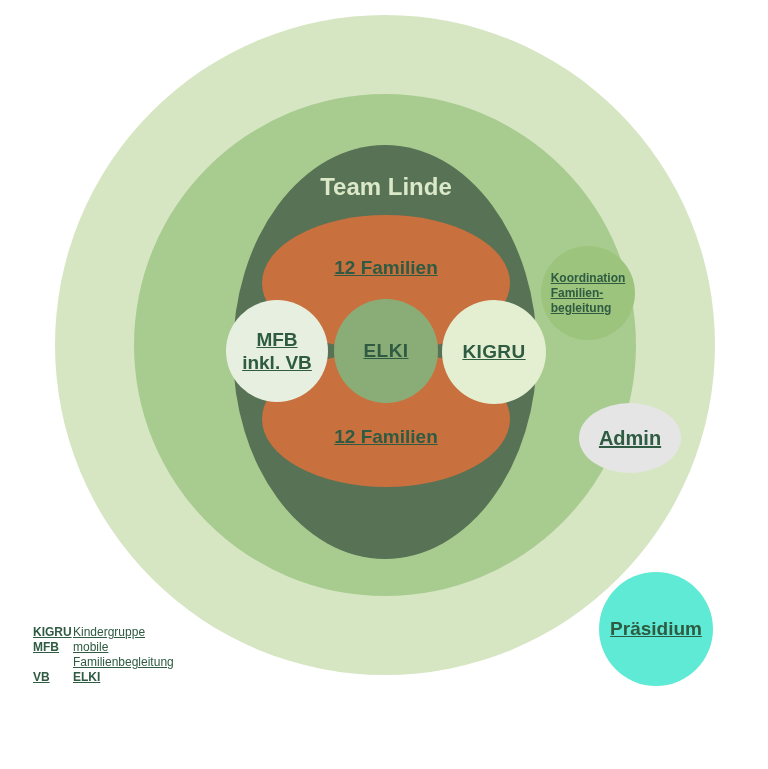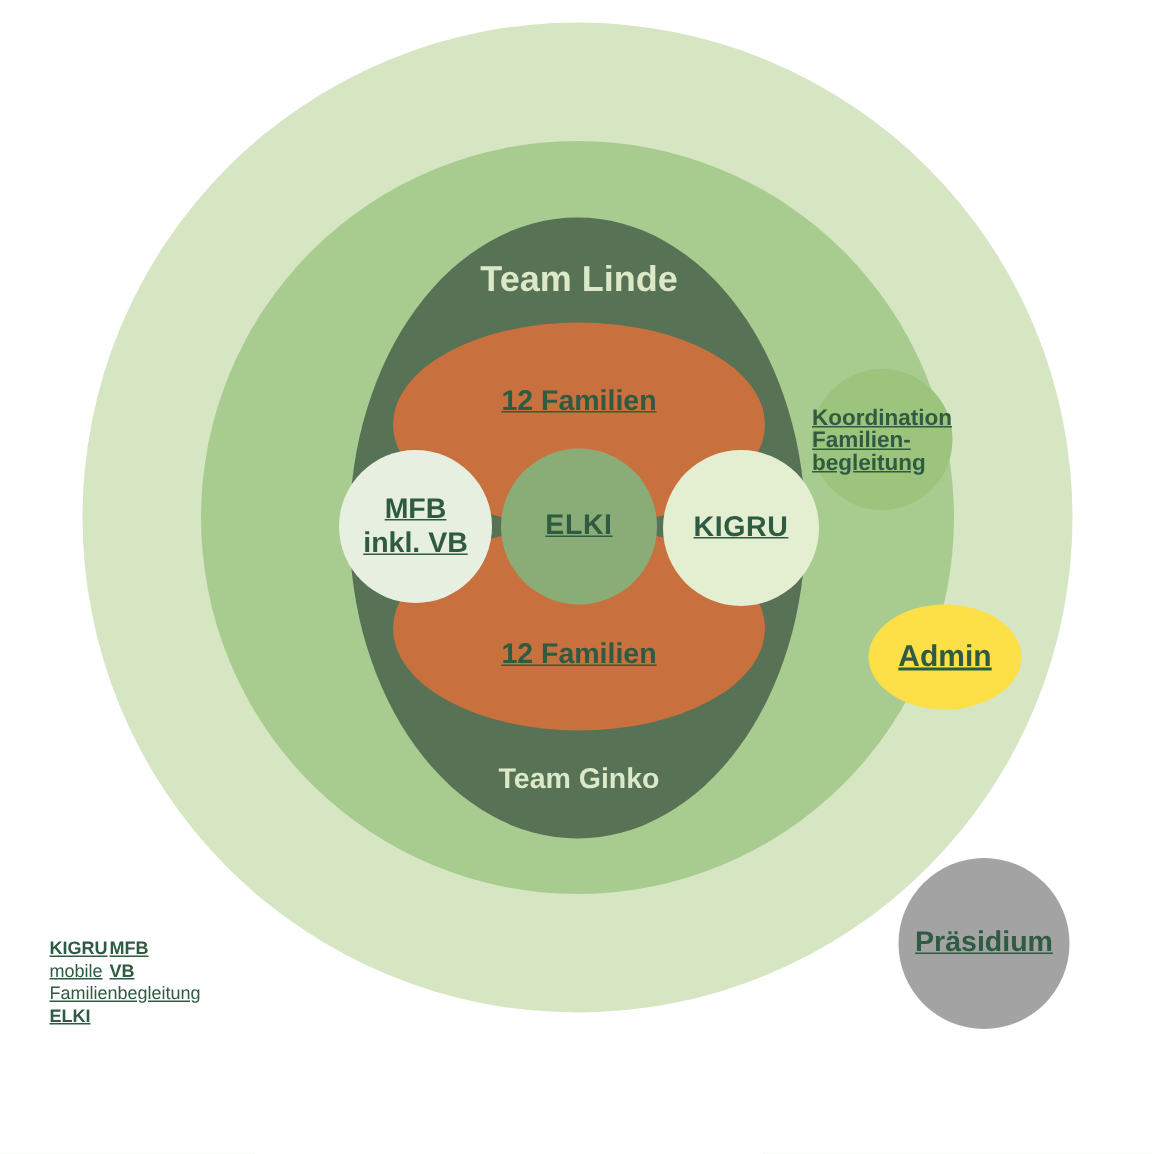--- a/index.html
+++ b/index.html
@@ -30,21 +30,21 @@
   .praesidium-circle{left:599px;top:572px;width:114px;height:114px;}
 
   
   .team-top-label{left:386px;top:187px;font-size:24px;font-weight:600;}
   .team-bottom-label{left:386px;top:520px;font-size:19px;font-weight:600;}
   .families-top-label{left:386px;top:268px;font-size:19px;}
   .families-bottom-label{left:386px;top:437px;font-size:19px;}
   .mfb-text{font-size:19px;line-height:23px;font-weight:700;text-align:center;}
   .elki-text{font-size:19px;font-weight:700;letter-spacing:.4px;}
   .kigru-text{font-size:19px;font-weight:700;letter-spacing:.4px;}
-  .koord-text{font-size:15px;line-height:15px;font-weight:700;text-align:left;}
+  .koord-text{font-size:12px;line-height:15px;font-weight:700;text-align:left;}
   .admin-text{font-size:20px;font-weight:700;}
   .praesidium-text{font-size:19px;font-weight:700;}
   .standort-label{left:138px;top:318px;font-size:19px;line-height:21px;font-weight:700;text-align:left;}
   .gf-label{left:386px;top:650px;font-size:20px;font-weight:700;}
 
   
   .legend{
     position:absolute;left:33px;top:625px;
     display:grid;grid-template-columns:40px auto;column-gap:0;row-gap:0;
     font-size:12px;line-height:15px;
@@ -69,46 +69,46 @@
   </div>
 
   <div class="shape teams-ellipse" style="background-color: rgb(87, 114, 84);"></div>
 
   <div class="shape families-top" style="background-color: rgb(201, 112, 63);"></div>
   <div class="shape families-bottom" style="background-color: rgb(201, 112, 63);"></div>
 
   <div class="label centered light-text team-top-label">Team Linde</div>
   <div class="label centered dark-text families-top-label">12 Familien</div>
   <div class="label centered dark-text families-bottom-label">12 Familien</div>
-  <div class="label centered light-text team-bottom-label">Team Ginko</div>
 
   <div class="shape flexc mfb-circle" style="background-color: rgb(231, 240, 224);">
     <div class="mfb-text dark-text">
       <div>MFB</div>
       <div>inkl. VB</div>
     </div>
   </div>
   <div class="shape flexc elki-circle" style="background-color: rgb(138, 173, 120);">
     <div class="elki-text dark-text">ELKI</div>
   </div>
   <div class="shape flexc kigru-circle" style="background-color: rgb(228, 239, 210);">
     <div class="kigru-text dark-text">KIGRU</div>
   </div>
 
-  <div class="shape flexc admin-ellipse" style="background-color: #fde047;">
+  <div class="shape flexc admin-ellipse" style="background-color: #e5e5e5;">
     <div class="admin-text dark-text">Admin</div>
   </div>
 
 
-  <div class="shape flexc praesidium-circle" style="background-color: #a3a3a3;">
+  <div class="shape flexc praesidium-circle" style="background-color: #5eead4;">
     <div class="praesidium-text dark-text">Präsidium</div>
   </div>
 
   <div class="legend dark-text">
     <div class="term">KIGRU</div>
+    <div class="definition">Kindergruppe</div>
     <div class="term">MFB</div>
     <div class="definition">mobile
 Familienbegleitung</div>
     <div class="term">VB</div>
     <div class="term">ELKI</div>
   </div>
 
 </div>
 
 </body></html>

